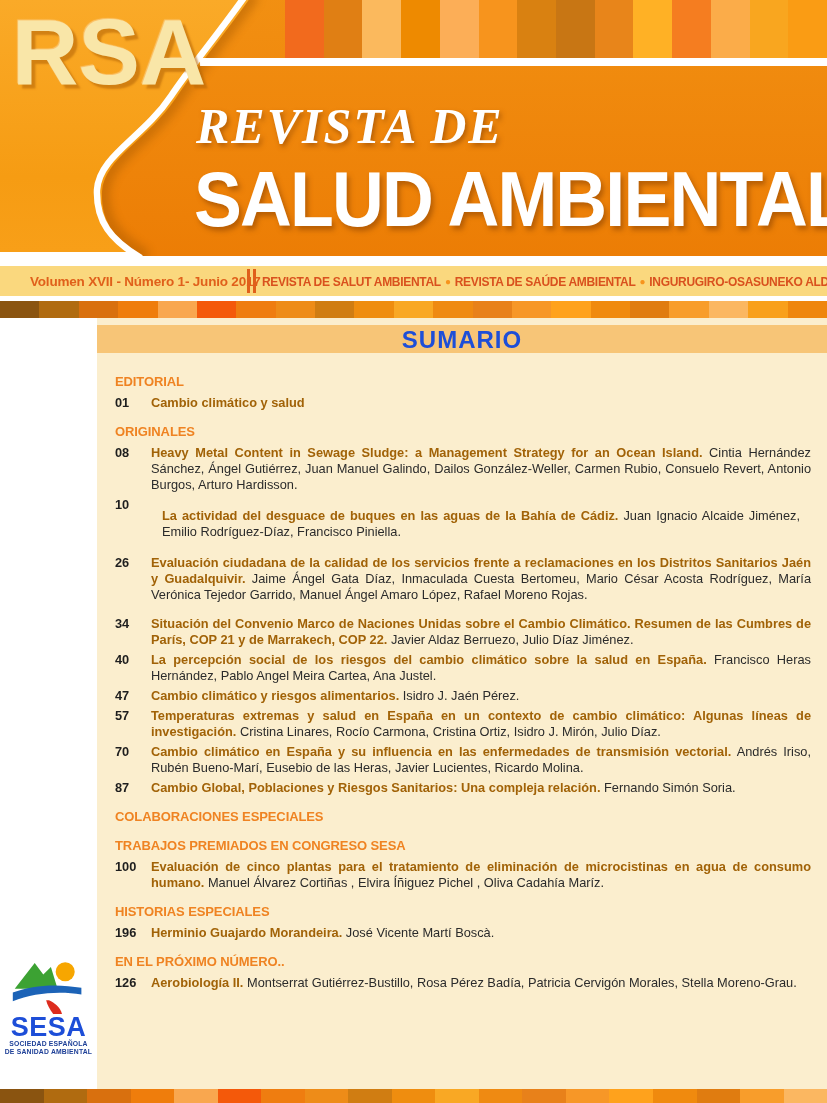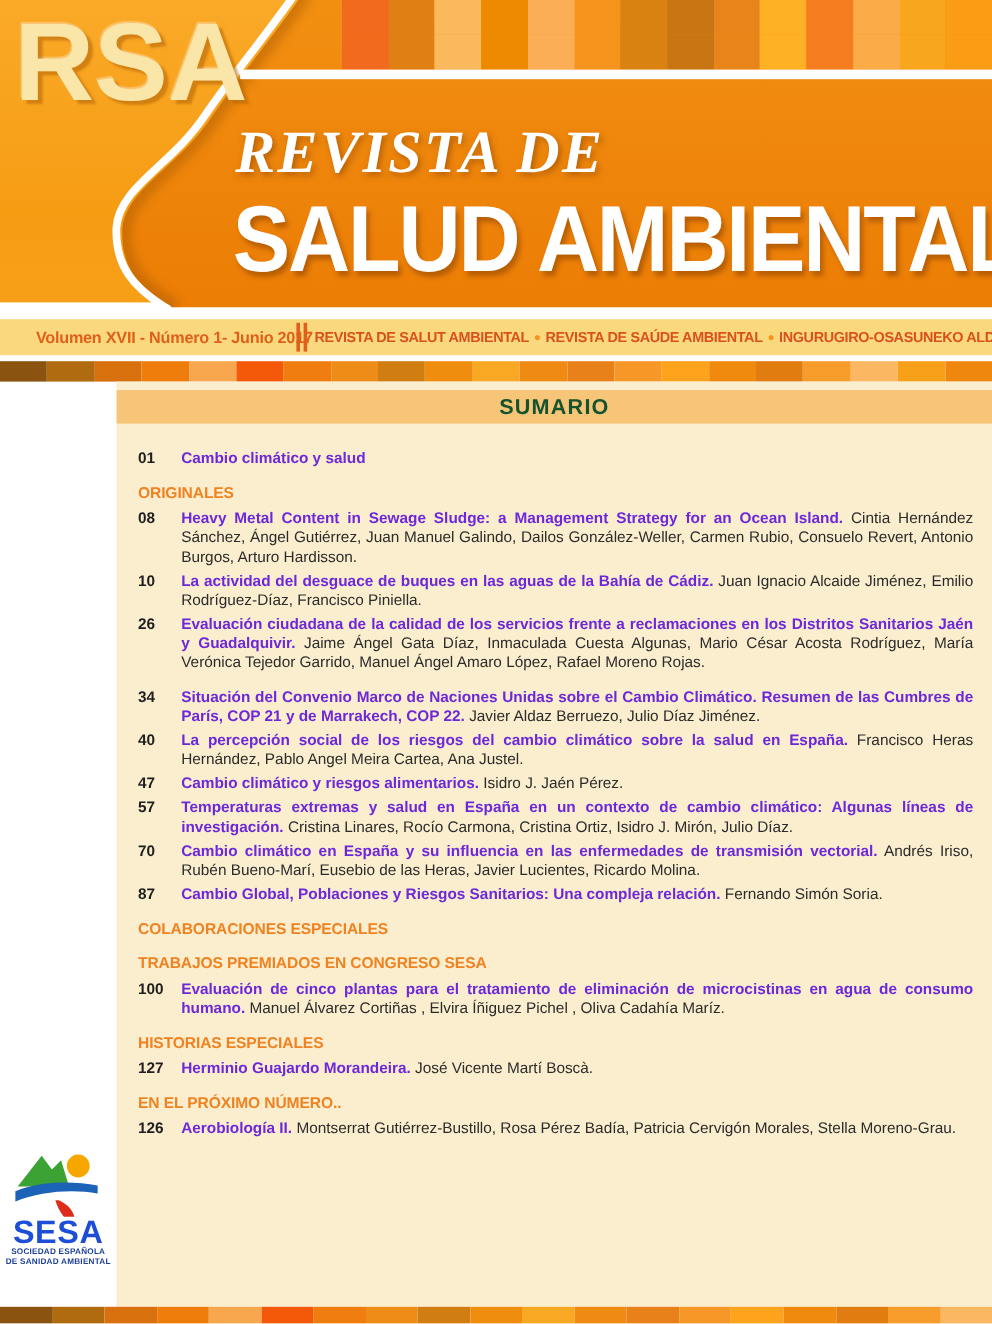--- a/index.html
+++ b/index.html
@@ -38,30 +38,30 @@
   
   .strip{position:absolute;left:0;width:827px;display:flex;}
   .strip .cell{flex:1;height:100%;}
   .strip-mid{top:301px;height:17px;}
   .strip-footer{top:1089px;height:14px;}
   
   .content{position:absolute;left:97px;top:318px;width:730px;height:771px;
     background:#fbeece;overflow:hidden;}
   .sumario-band{position:absolute;left:0;top:7px;width:100%;height:28px;background:#f7c577;
     text-align:center;}
-  .sumario-band h1{margin:0;line-height:29px;font-size:18px;font-weight:700;
-    letter-spacing:1px;color:#14532d;}
+  .sumario-band h1{margin:0;line-height:29px;font-size:24px;font-weight:700;
+    letter-spacing:1px;color:#1d4ed8;}
   .toc{position:absolute;left:0;top:35px;right:0;bottom:0;padding:21px 16px 0 18px;}
   .section{margin-bottom:13px;}
   .section-heading{margin:0 0 5px 0;font-size:13px;font-weight:700;letter-spacing:-.1px;
     color:#ef8322;line-height:16px;}
   .entry{display:flex;margin-bottom:4px;}
   .page-num{flex:none;width:36px;font-weight:700;font-size:12.8px;line-height:16px;color:#1e1e1e;}
   .entry-text{flex:1;font-size:12.8px;line-height:16px;color:#2b2b2b;text-align:justify;}
-  .entry-text b{color:#6d28d9;}
+  .entry-text b{color:#a16207;}
   
   .sesa{position:absolute;left:0;top:956px;width:97px;text-align:center;z-index:2;}
   .sesa svg{display:block;margin:0 auto;}
   .sesa-acronym{font-weight:700;font-size:27px;line-height:26px;color:#1d4ed8;letter-spacing:.5px;}
   .sesa-tagline{font-weight:700;font-size:6.8px;line-height:8px;color:#1d3f97;letter-spacing:.2px;}
 </style>
 </head>
 <body>
 
 <div class="header">
@@ -150,44 +150,45 @@
     <div class="cell" style="background: rgb(249, 160, 27);"></div>
     <div class="cell" style="background: rgb(239, 134, 13);"></div>
   </div>
 
 <div class="content">
   <div class="sumario-band">
     <h1>SUMARIO</h1>
   </div>
   <div class="toc">
   <div class="section">
+    <h2 class="section-heading">EDITORIAL</h2>
     <div>
   <div class="entry">
     <span class="page-num">01</span>
     <p class="entry-text" style="margin:0"><b>Cambio climático y salud</b></p>
   </div>
 </div>
   </div>
 
   <div class="section">
     <h2 class="section-heading">ORIGINALES</h2>
     <div>
   <div class="entry">
     <span class="page-num">08</span>
     <p class="entry-text" style="margin:0"><b>Heavy Metal Content in Sewage Sludge: a Management Strategy for an Ocean Island.</b><span> Cintia Hernández Sánchez, Ángel Gutiérrez, Juan Manuel Galindo, Dailos González-Weller, Carmen Rubio, Consuelo Revert, Antonio Burgos, Arturo Hardisson.</span></p>
   </div>
 
   <div class="entry">
     <span class="page-num">10</span>
-    <p class="entry-text" style="margin:0"><b>La actividad del desguace de buques en las aguas de la Bahía de Cádiz.</b><span> Juan Ignacio Alcaide Jiménez, Emilio Rodríguez-Díaz, Francisco Piniella.</span></p>
+    <p class="entry-text" style="margin:11px"><b>La actividad del desguace de buques en las aguas de la Bahía de Cádiz.</b><span> Juan Ignacio Alcaide Jiménez, Emilio Rodríguez-Díaz, Francisco Piniella.</span></p>
   </div>
 
   <div class="entry">
     <span class="page-num">26</span>
-    <p class="entry-text" style="margin:0"><b>Evaluación ciudadana de la calidad de los servicios frente a reclamaciones en los Distritos Sanitarios Jaén y Guadalquivir.</b><span> Jaime Ángel Gata Díaz, Inmaculada Cuesta Algunas, Mario César Acosta Rodríguez, María Verónica Tejedor Garrido, Manuel Ángel Amaro López, Rafael Moreno Rojas.</span></p>
+    <p class="entry-text" style="margin:0"><b>Evaluación ciudadana de la calidad de los servicios frente a reclamaciones en los Distritos Sanitarios Jaén y Guadalquivir.</b><span> Jaime Ángel Gata Díaz, Inmaculada Cuesta Bertomeu, Mario César Acosta Rodríguez, María Verónica Tejedor Garrido, Manuel Ángel Amaro López, Rafael Moreno Rojas.</span></p>
   </div>
 </div>
   </div>
 
   <div class="section">
     <div>
   <div class="entry">
     <span class="page-num">34</span>
     <p class="entry-text" style="margin:0"><b>Situación del Convenio Marco de Naciones Unidas sobre el Cambio Climático. Resumen de las Cumbres de París, COP 21 y de Marrakech, COP 22.</b><span> Javier Aldaz Berruezo, Julio Díaz Jiménez.</span></p>
   </div>
@@ -230,21 +231,21 @@
     <span class="page-num">100</span>
     <p class="entry-text" style="margin:0"><b>Evaluación de cinco plantas para el tratamiento de eliminación de microcistinas en agua de consumo humano.</b><span> Manuel Álvarez Cortiñas , Elvira Íñiguez Pichel , Oliva Cadahía Maríz.</span></p>
   </div>
 </div>
   </div>
 
   <div class="section">
     <h2 class="section-heading">HISTORIAS ESPECIALES</h2>
     <div>
   <div class="entry">
-    <span class="page-num">127</span>
+    <span class="page-num">196</span>
     <p class="entry-text" style="margin:0"><b>Herminio Guajardo Morandeira.</b><span> José Vicente Martí Boscà.</span></p>
   </div>
 </div>
   </div>
 
 
   <div class="section">
     <h2 class="section-heading">EN EL PRÓXIMO NÚMERO..</h2>
     <div>
   <div class="entry">

